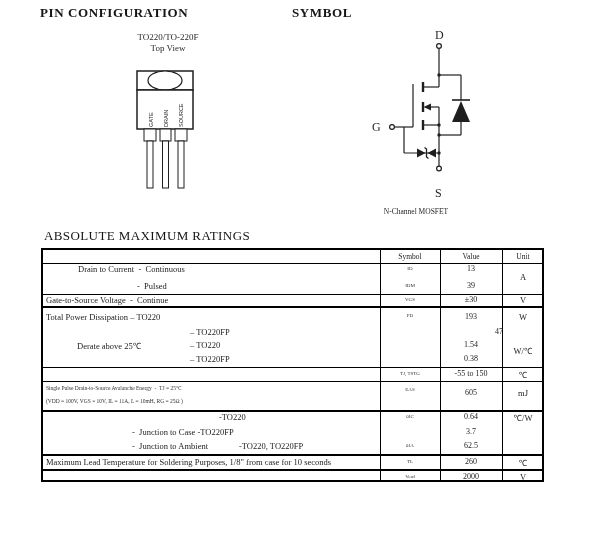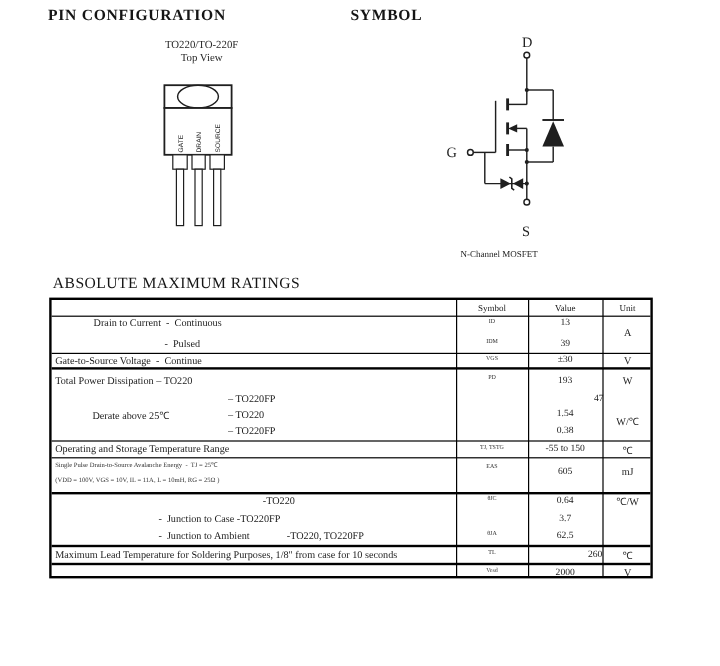--- a/index.html
+++ b/index.html
@@ -129,21 +129,20 @@
     <div class="colh" style="left:459px;width:42px;top:2px;">Unit</div>
 
     <div class="t" style="left:3px;top:14px;margin-left:32px;">Drain to Current  -  Continuous</div>
     <div class="t" style="left:94px;top:31px;">-  Pulsed</div>
     <div class="t" style="left:3px;top:45px;">Gate-to-Source Voltage  -  Continue</div>
     <div class="t" style="left:3px;top:62px;">Total Power Dissipation – TO220</div>
     <div class="t" style="left:147px;top:77px;">– TO220FP</div>
     <div class="t" style="left:34px;top:91px;">Derate above 25℃</div>
     <div class="t" style="left:147px;top:90px;">– TO220</div>
     <div class="t" style="left:147px;top:104px;">– TO220FP</div>
-    <div class="t" style="left:3px;top:119px;">Operating and Storage Temperature Range</div>
     <div class="tsm" style="left:3px;top:135px;">Single Pulse Drain-to-Source Avalanche Energy  -  TJ = 25℃</div>
     <div class="tsm" style="left:3px;top:148px;">(VDD = 100V, VGS = 10V, IL = 11A, L = 10mH, RG = 25Ω )</div>
     <div class="t" style="left:176px;top:162px;">-TO220</div>
     <div class="t" style="left:89px;top:177px;">-  Junction to Case -TO220FP</div>
     <div class="t" style="left:89px;top:191px;">-  Junction to Ambient</div>
     <div class="t" style="left:196px;top:191px;text-align:center;">-TO220, TO220FP</div>
     <div class="t" style="left:3px;top:207px;">Maximum Lead Temperature for Soldering Purposes, 1/8" from case for 10 seconds</div>
 
     <div class="sym" style="left:337px;top:16px;">ID</div>
     <div class="sym" style="left:337px;top:33px;">IDM</div>
@@ -161,21 +160,21 @@
     <div class="val" style="left:397px;top:45px;">±30</div>
     <div class="val" style="left:397px;top:62px;">193</div>
     <div class="val" style="left:397px;top:77px;margin-left:28px;">47</div>
     <div class="val" style="left:397px;top:90px;">1.54</div>
     <div class="val" style="left:397px;top:104px;">0.38</div>
     <div class="val" style="left:397px;top:119px;">-55 to 150</div>
     <div class="val" style="left:397px;top:138px;">605</div>
     <div class="val" style="left:397px;top:162px;">0.64</div>
     <div class="val" style="left:397px;top:177px;">3.7</div>
     <div class="val" style="left:397px;top:191px;">62.5</div>
-    <div class="val" style="left:397px;top:207px;text-align:right;">260</div>
+    <div class="val" style="left:397px;top:207px;">260</div>
     <div class="val" style="left:397px;top:222px;">2000</div>
 
     <div class="unit" style="left:459px;top:22px;">A</div>
     <div class="unit" style="left:459px;top:45px;">V</div>
     <div class="unit" style="left:459px;top:62px;">W</div>
     <div class="unit" style="left:459px;top:95px;">W/℃</div>
     <div class="unit" style="left:459px;top:119px;">℃</div>
     <div class="unit" style="left:459px;top:138px;">mJ</div>
     <div class="unit" style="left:459px;top:162px;">℃/W</div>
     <div class="unit" style="left:459px;top:207px;">℃</div>

